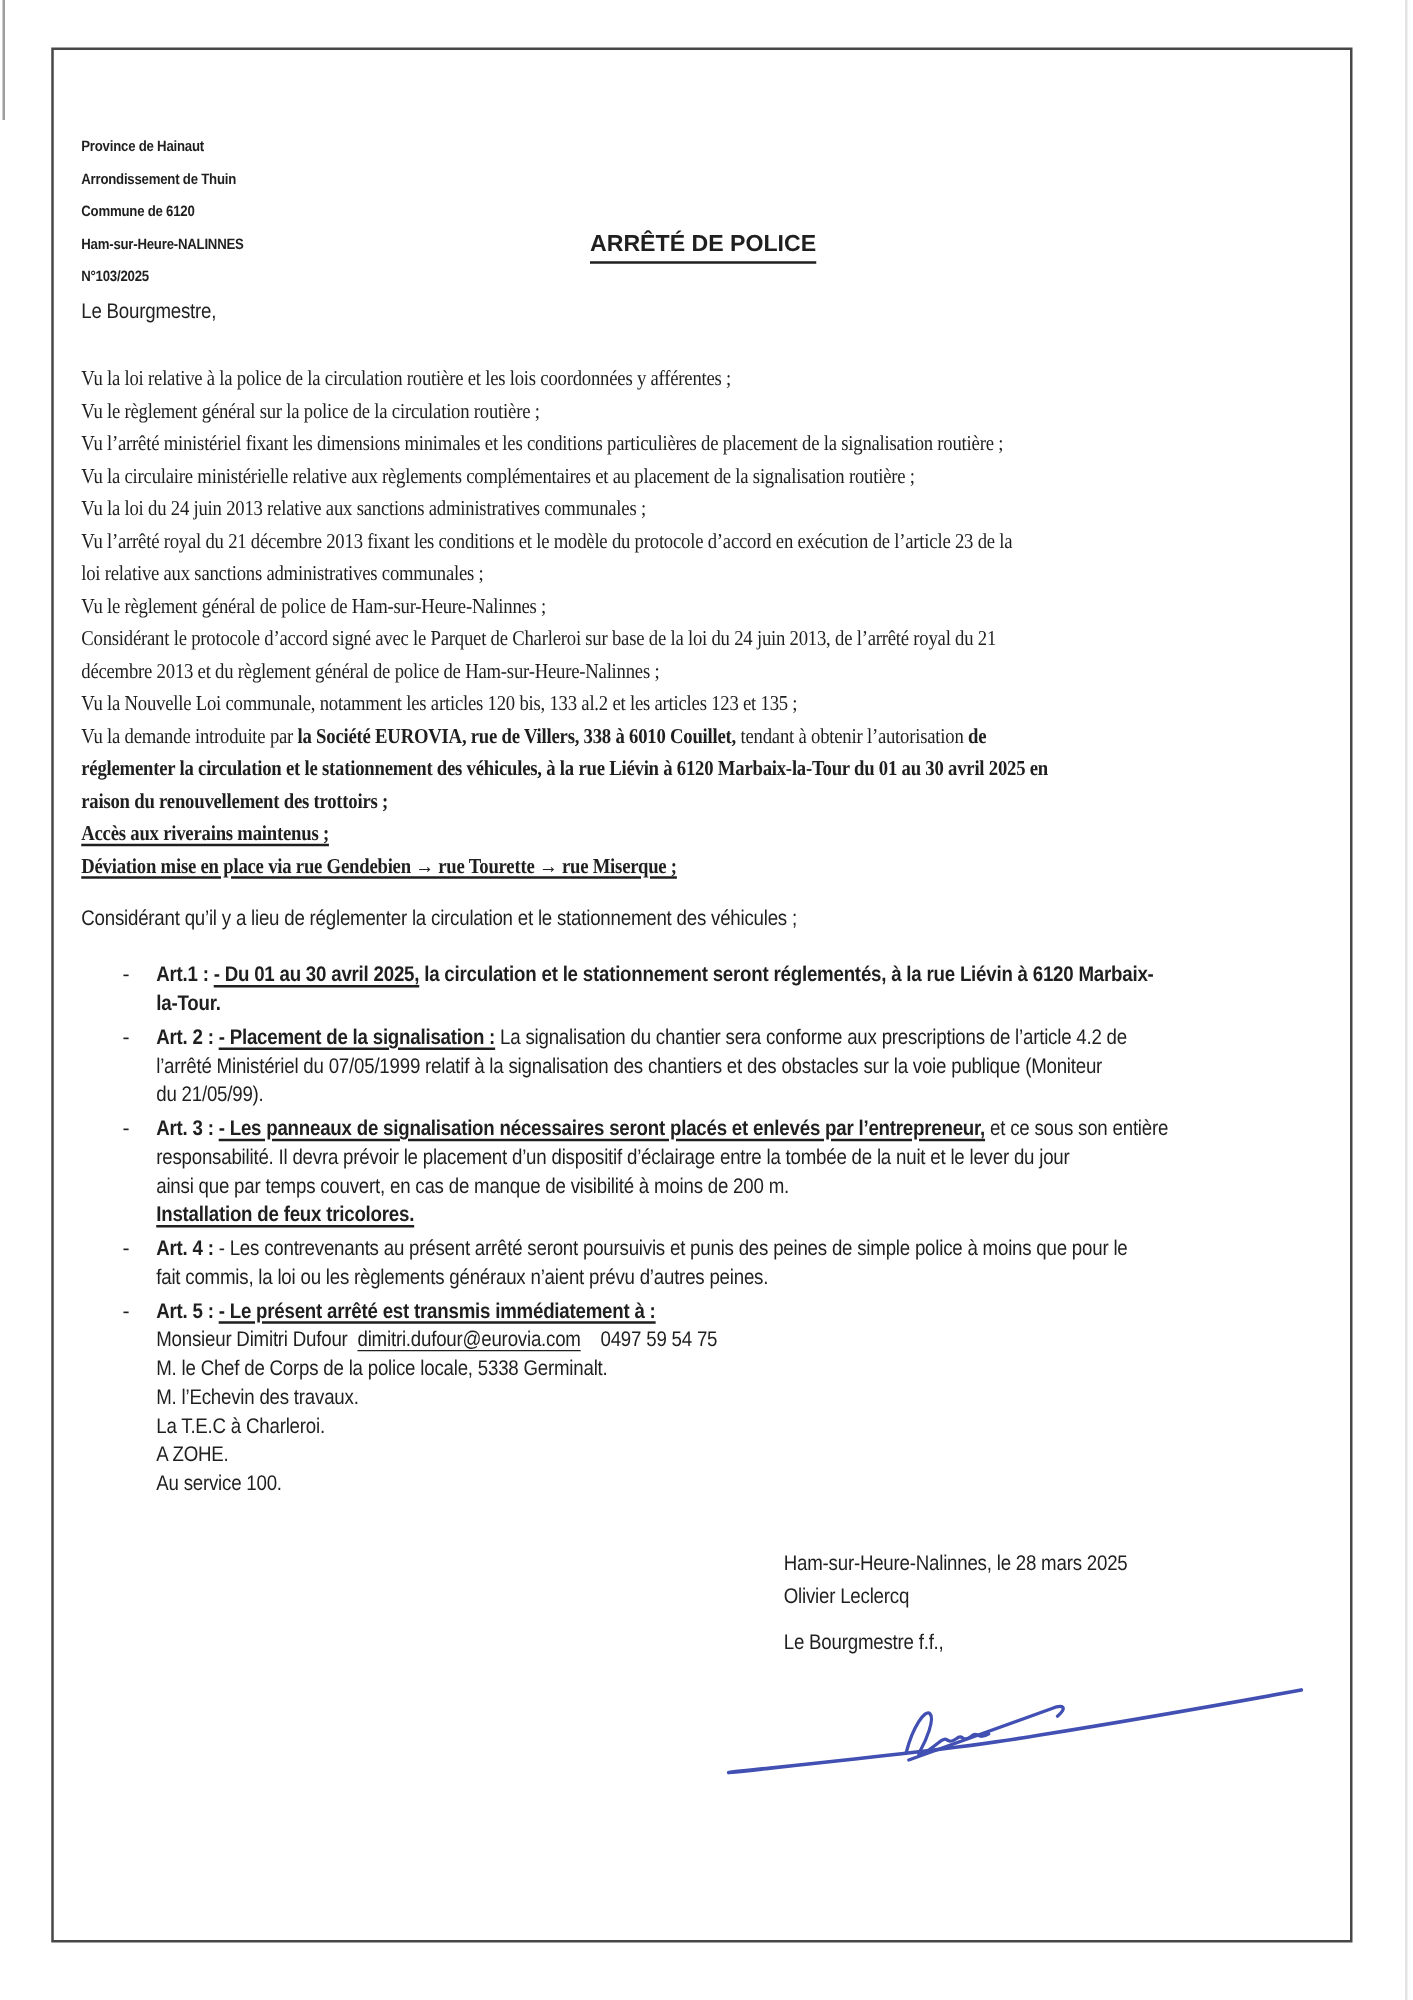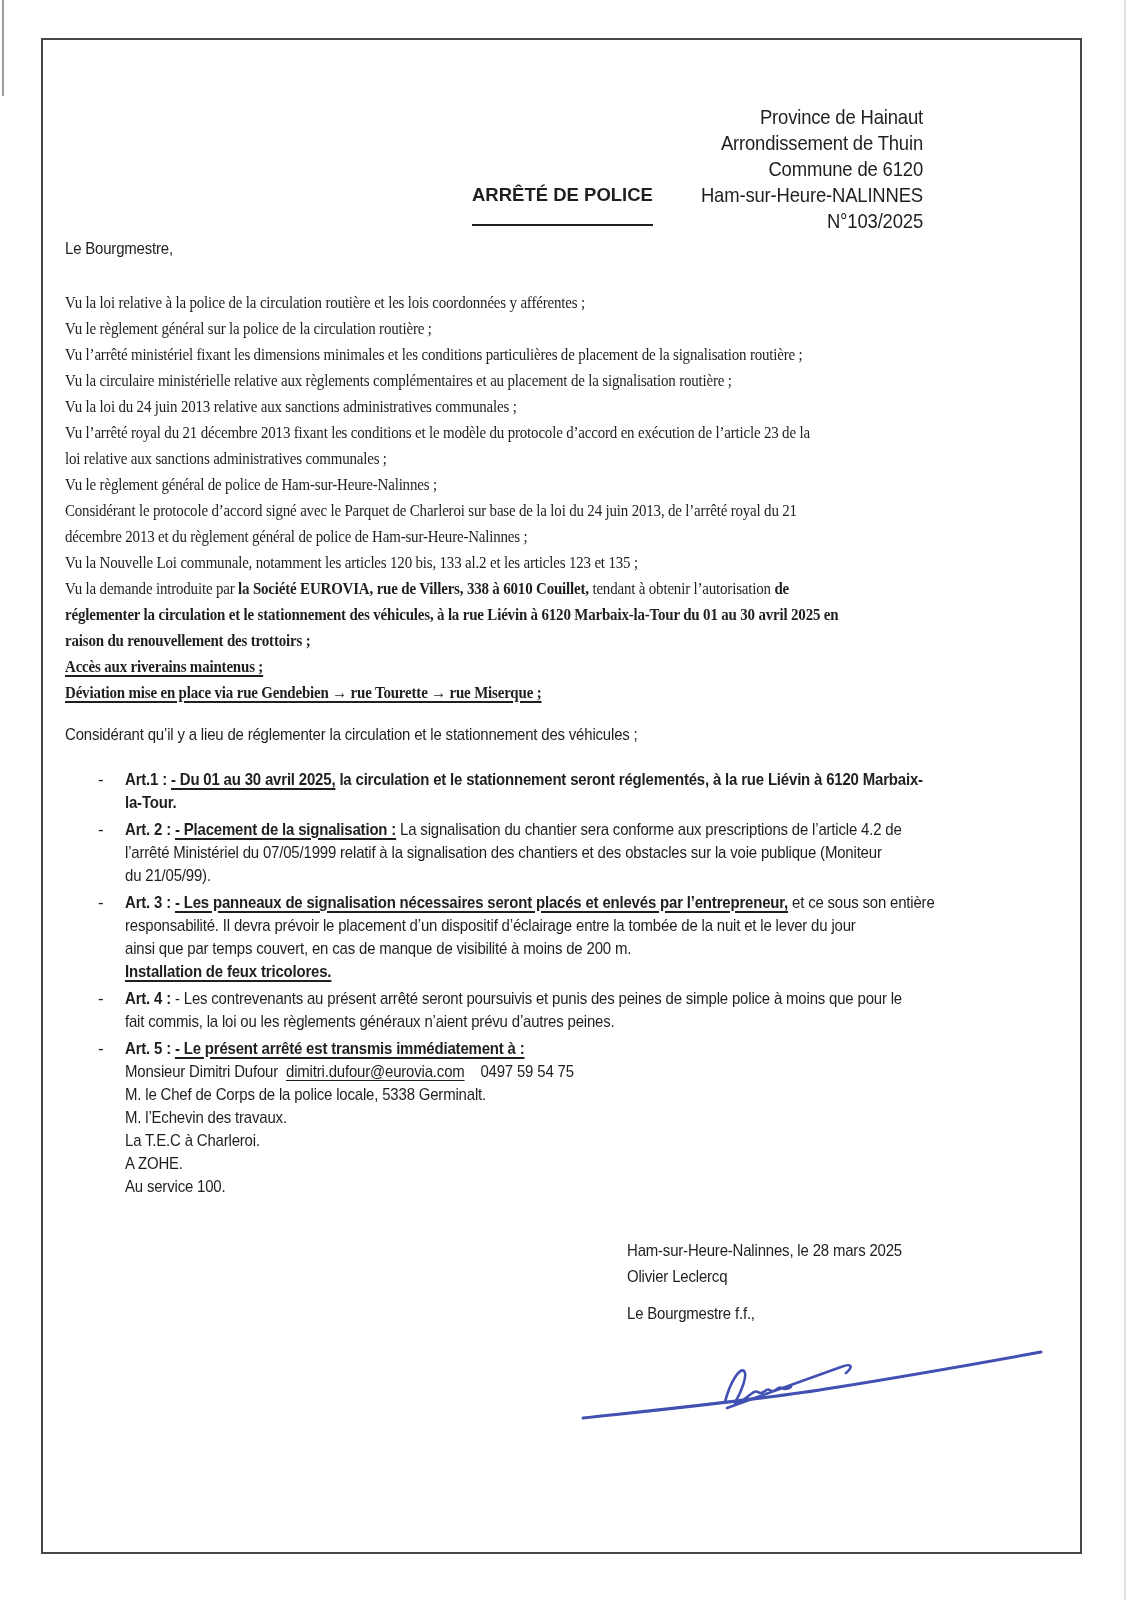--- a/index.html
+++ b/index.html
@@ -13,24 +13,24 @@
   .page-frame{
     position:absolute;left:41px;top:38px;width:1041px;height:1516px;
     border:2px solid #474747;background:#fff;box-sizing:border-box;overflow:hidden;
   }
   .content{
     position:relative;height:100%;box-sizing:border-box;
     padding:64px 40px 0 22px;
     font-size:17px;line-height:26px;letter-spacing:-0.2px;
   }
   .line{white-space:nowrap;transform:scaleX(0.88);transform-origin:0 50%;}
-  .doc-header{font-weight:normal;font-size:21px;text-align:right;}
+  .doc-header{font-weight:bold;font-size:12px;}
   .doc-title{
     position:absolute;left:429px;top:142px;font-weight:bold;font-size:18.5px;
-    border-bottom:2px solid #1f1f1f;padding-bottom:16px;white-space:nowrap;letter-spacing:0;
+    border-bottom:2px solid #1f1f1f;padding-bottom:1px;white-space:nowrap;letter-spacing:0;
   }
   .salutation{margin:2px 0 0 0;}
   .recitals{margin-top:28px;font-family:Liberation Serif, serif;}
   .considering{margin:16px 0 0 0;}
   .decree-heading{margin-top:22px;text-align:center;font-weight:bold;font-size:17.5px;}
   .articles{margin-top:20px;line-height:23px;}
   .article{display:flex;margin-bottom:4px;}
   .article .bullet{flex:none;width:60px;padding-left:33px;box-sizing:border-box;}
   .article .art-body{flex:1;min-width:0;}
   .b{font-weight:bold;}

